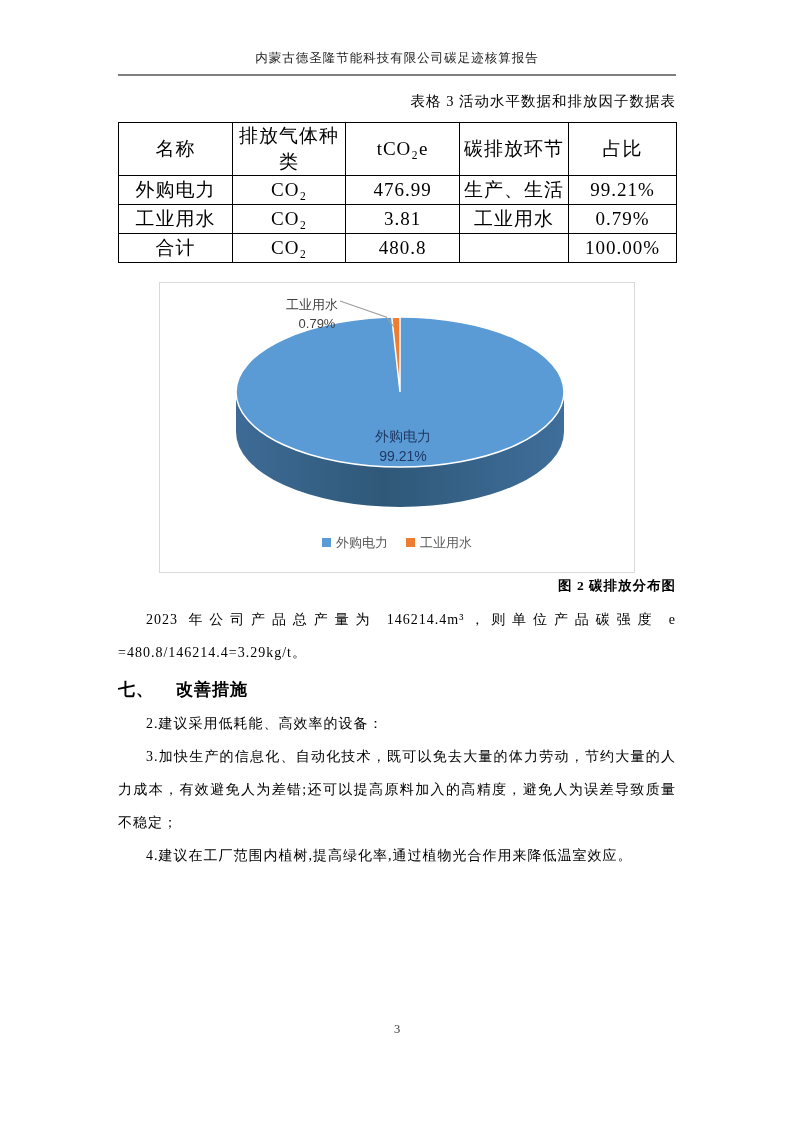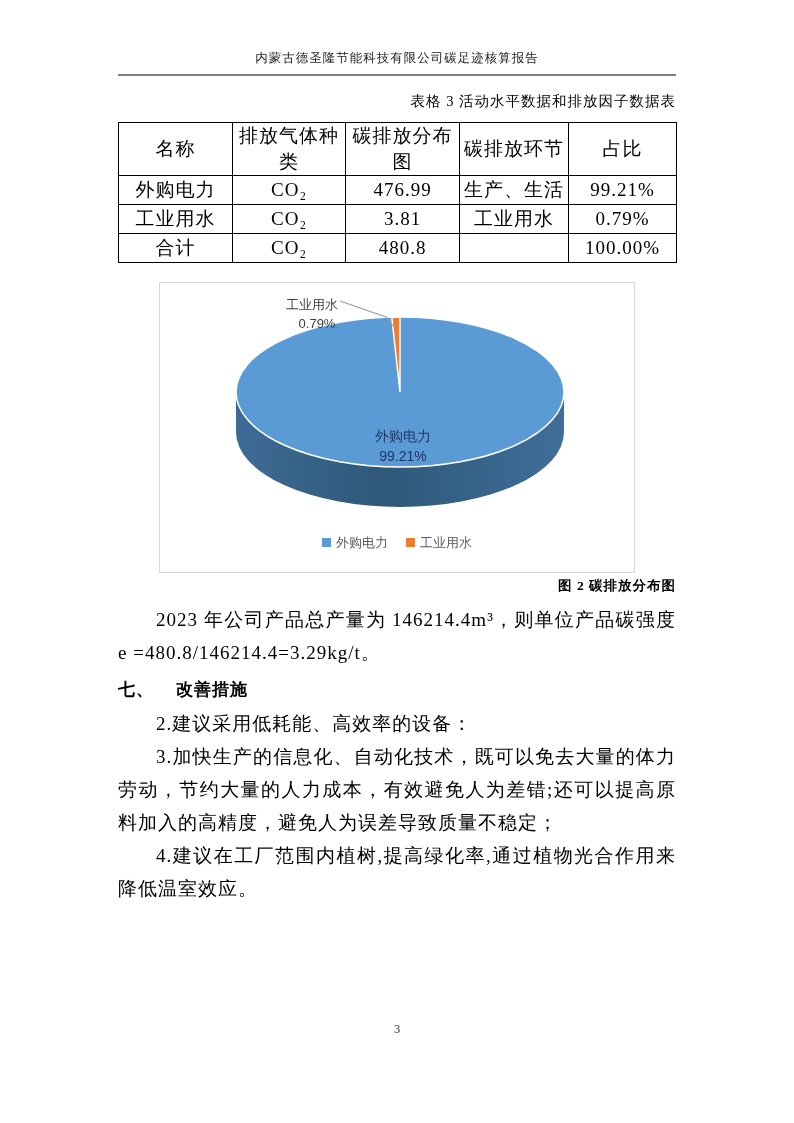--- a/index.html
+++ b/index.html
@@ -29,21 +29,21 @@
 
   
   .chart-figure { margin:19px auto 0 auto; width:476px; height:291px; border:1px solid #d9d9d9; background:#fff; }
   .chart-figure svg { display:block; }
   .chart-text { font-family:"Liberation Sans","DejaVu Sans",sans-serif; }
   .fig-caption { margin-top:4px; text-align:right; font-weight:bold; font-size:13.5px; letter-spacing:1px; height:22px; }
 
   
   .body-text { margin-top:4px; }
   .para {
-    font-size:19px; line-height:33px; letter-spacing:1px;
+    font-size:14px; line-height:33px; letter-spacing:1px;
     text-align:justify; text-align-last:left; text-indent:2em;
   }
   .sec-heading { margin:8px 0 4px 0; font-size:17px; font-weight:bold; line-height:26px; letter-spacing:1px; }
   .sec-heading .sec-title { margin-left:22px; }
 
   
   .page-number { position:absolute; left:0; right:0; top:1022px; text-align:center; font-size:12.5px; color:#333; }
 </style>
 </head>
 <body>
@@ -60,21 +60,21 @@
         <col style="width:114px">
           <col style="width:113px">
           <col style="width:114px">
           <col style="width:109px">
           <col style="width:108px">
       </colgroup>
       <thead>
         <tr>
           <th>名称</th>
           <th>排放气体种类</th>
-          <th>碳排放分布图</th>
+          <th>tCO₂e</th>
           <th>碳排放环节</th>
           <th>占比</th>
         </tr>
       </thead>
       <tbody>
         <tr>
           <td>外购电力</td>
           <td>CO₂</td>
           <td>476.99</td>
           <td>生产、生活</td>

